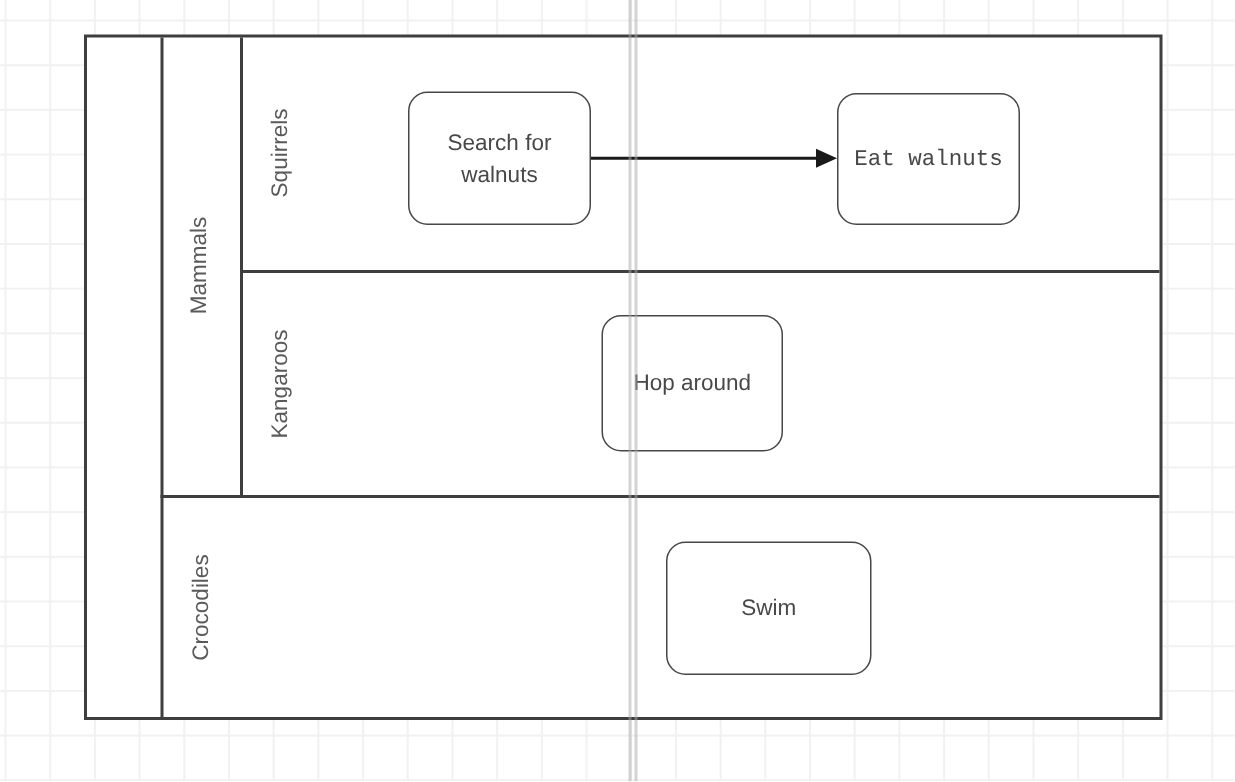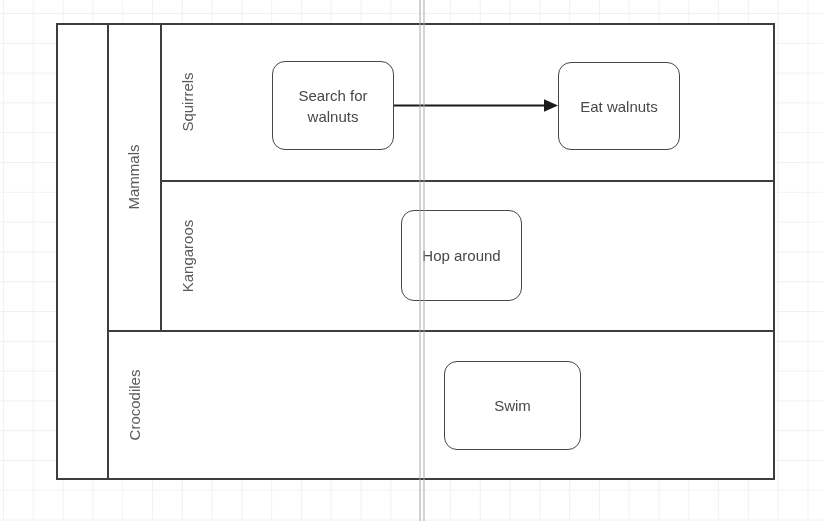--- a/index.html
+++ b/index.html
@@ -80,21 +80,21 @@
     align-items: center;
     justify-content: center;
     text-align: center;
     font-size: 15px;
     line-height: 21px;
     color: #484848;
     padding: 0 8px;
     z-index: 3;
   }
   .task.search { left: 214px; top: 36px;  width: 122px; height: 89px; }
-  .task.eat    { left: 500px; top: 37px;  width: 122px; height: 88px; }
+  .task.eat    { left: 500px; top: 37px;  width: 122px; height: 88px; font-family: Liberation Mono, monospace; }
   .task.hop    { left: 343px; top: 185px; width: 121px; height: 91px; }
   .task.swim   { left: 386px; top: 336px; width: 137px; height: 89px; }
 
   .flow-arrow {
     position: absolute;
     left: 336px;
     top: 68px;
     z-index: 4;
   }
 </style>

